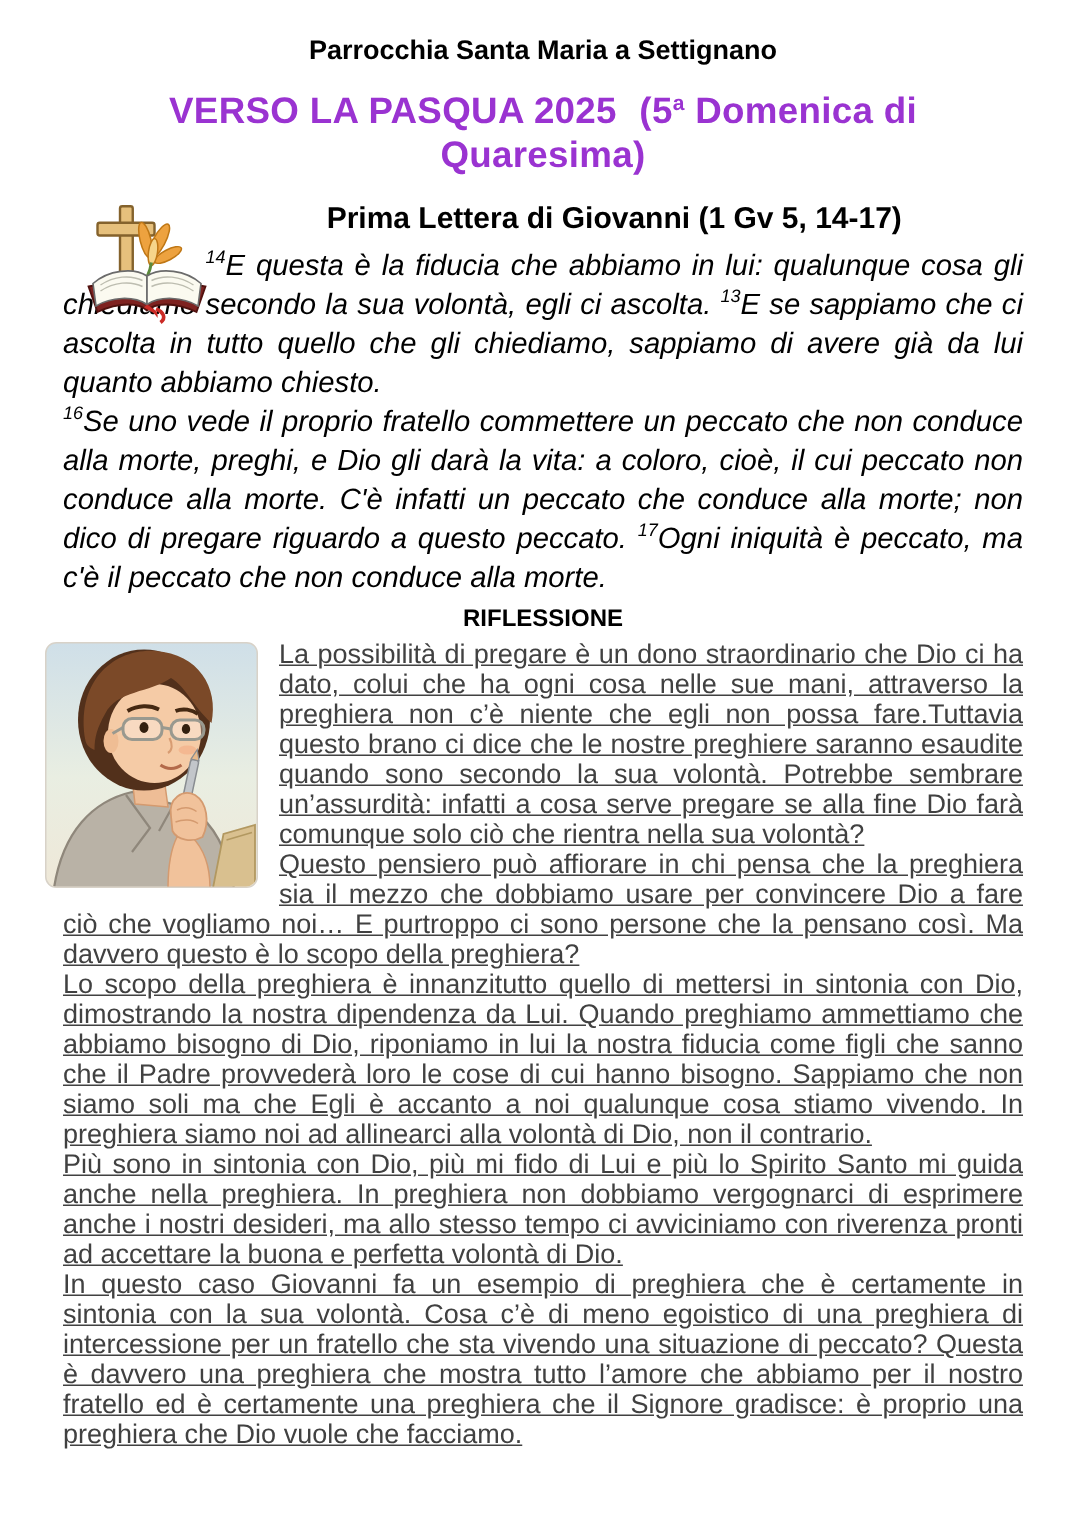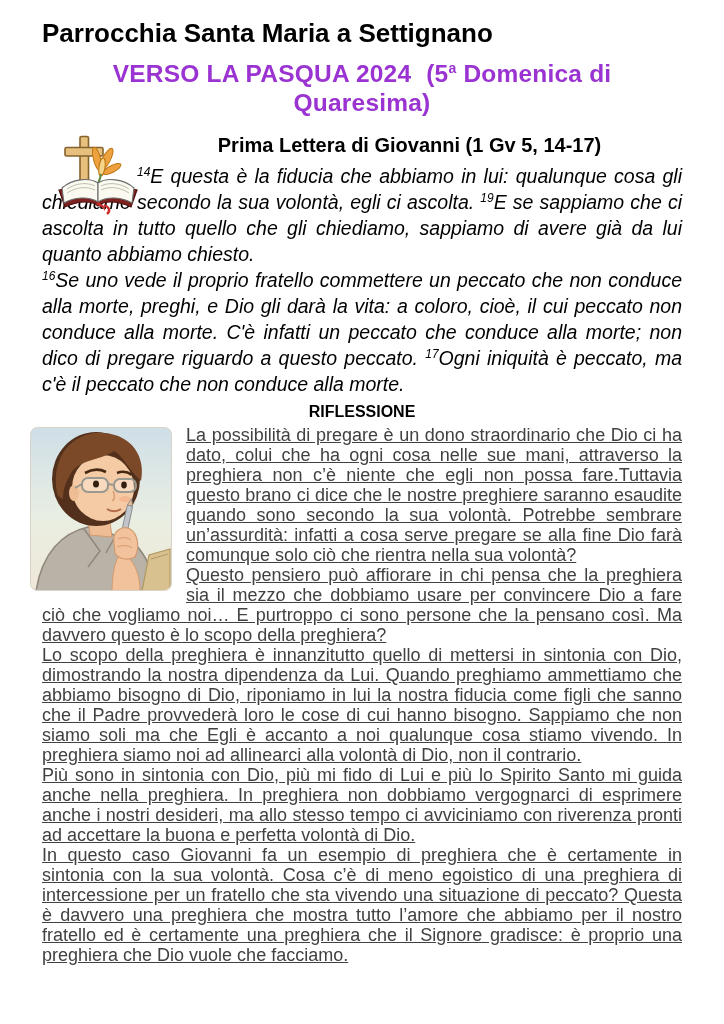--- a/index.html
+++ b/index.html
@@ -11,22 +11,22 @@
   }
   .page {
     position: relative;
     box-sizing: border-box;
     width: 724px; height: 1024px;
     padding: 20px 42px 0 42px;
     background: #ffffff;
   }
   .title {
     margin: 0 0 8px 0;
-    font-size: 26px; font-weight: bold;
-    text-align: left; line-height: 26px;
+    font-size: 18px; font-weight: bold;
+    text-align: center; line-height: 26px;
     color: #000;
   }
   .subtitle {
     margin: 0 0 10px 0;
     font-size: 24.5px; font-weight: bold;
     text-align: center; line-height: 29px;
     color: #9a33d1;
     letter-spacing: 0.2px;
   }
   .subtitle .gap { margin-left: 15px; }
@@ -76,21 +76,21 @@
     text-decoration: underline;
   }
 </style>
 </head>
 <body>
 
 <div class="page">
 
   <h1 class="title">Parrocchia Santa Maria a Settignano</h1>
 
-  <h2 class="subtitle"><span>VERSO LA PASQUA 2024</span><span class="gap">(5</span><sup>a</sup><span> Domenica di Quaresima)</span></h2>
+  <h2 class="subtitle"><span>VERSO LA PASQUA 2025</span><span class="gap">(5</span><sup>a</sup><span> Domenica di Quaresima)</span></h2>
 
 
   <div class="scripture-section">
 
     <svg class="cross-art" viewBox="0 0 88 80" aria-hidden="true">
 
       <rect x="26" y="1.5" width="8.5" height="48" rx="1.5" fill="#e6c07c" stroke="#84622c" stroke-width="1.6"></rect>
       <rect x="11" y="12.5" width="38" height="8.5" rx="1.5" fill="#e6c07c" stroke="#84622c" stroke-width="1.6"></rect>
 
       <g fill="#eda23f" stroke="#bf7715" stroke-width="1">
@@ -107,21 +107,21 @@
       <path d="M80 53 C 70 44 53 42 44 48 L 44 67 C 53 61 68 62 78 68 Z" fill="#fbfaf0" stroke="#6b6b6b" stroke-width="1.1"></path>
       <path d="M13 54 C 22 48 33 47 41 51 M13 58 C 22 52 33 51 41 55" stroke="#bdbdb0" stroke-width="1" fill="none"></path>
       <path d="M75 54 C 66 48 55 47 47 51 M75 58 C 66 52 55 51 47 55" stroke="#bdbdb0" stroke-width="1" fill="none"></path>
 
       <path d="M44 67 C 48 70 52 71 51 76 C 49 72 45 71 42 69 Z" fill="#cb2b26"></path>
       <path d="M50 70 C 55 72 57 76 53 79" stroke="#cb2b26" stroke-width="2.4" fill="none"></path>
     </svg>
 
     <div class="scripture-heading">Prima Lettera di Giovanni (1 Gv 5, 14-17)</div>
 
-    <p class="scripture first-para"><sup>14</sup><span>E questa è la fiducia che abbiamo in lui: qualunque cosa gli chiediamo secondo la sua volontà, egli ci ascolta. </span><sup>19</sup><span>E se sappiamo che ci ascolta in tutto quello che gli chiediamo, sappiamo di avere già da lui quanto abbiamo chiesto.</span></p>
+    <p class="scripture first-para"><sup>14</sup><span>E questa è la fiducia che abbiamo in lui: qualunque cosa gli chiediamo secondo la sua volontà, egli ci ascolta. </span><sup>13</sup><span>E se sappiamo che ci ascolta in tutto quello che gli chiediamo, sappiamo di avere già da lui quanto abbiamo chiesto.</span></p>
 
     <p class="scripture"><sup>16</sup><span>Se uno vede il proprio fratello commettere un peccato che non conduce alla morte, preghi, e Dio gli darà la vita: a coloro, cioè, il cui peccato non conduce alla morte. C'è infatti un peccato che conduce alla morte; non dico di pregare riguardo a questo peccato. </span><sup>17</sup><span>Ogni iniquità è peccato, ma c'è il peccato che non conduce alla morte.</span></p>
   </div>
 
   <div class="reflection">
     <div class="reflection-heading">RIFLESSIONE</div>
 
     <svg class="person-art" viewBox="0 0 142 164" aria-hidden="true">
       <defs>
         <linearGradient id="pbg" x1="0" y1="0" x2="0" y2="1">

